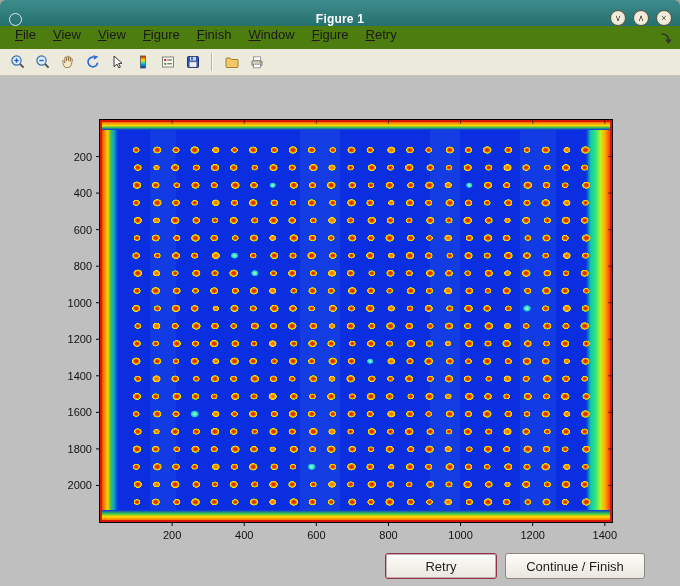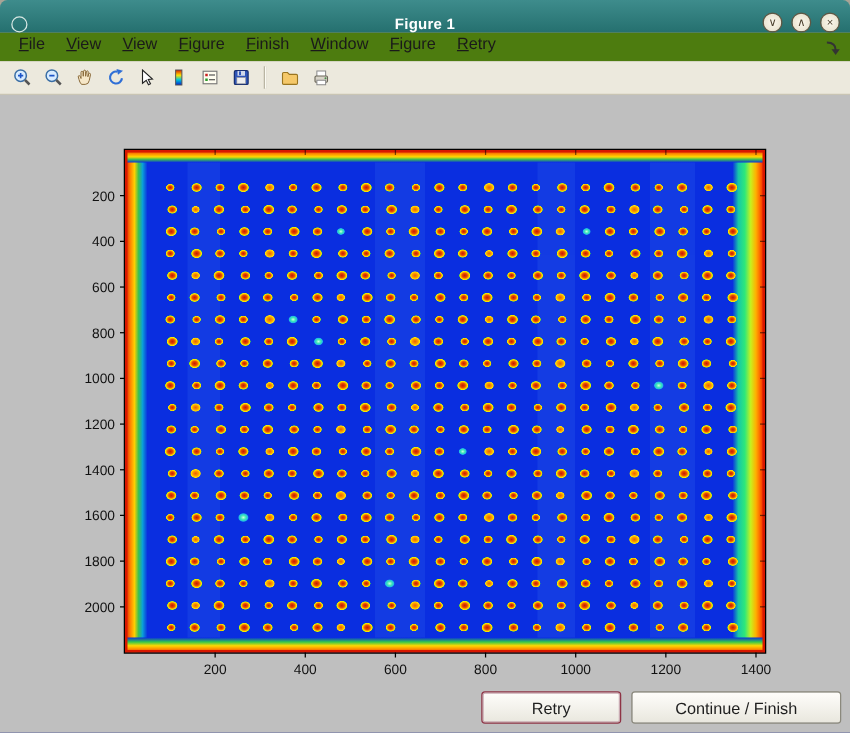--- a/index.html
+++ b/index.html
@@ -23,21 +23,21 @@
   .toolbar{height:27px;flex:0 0 27px;background:#ece9dd;display:flex;align-items:center;padding-left:5px;border-bottom:1px solid #c9c5b4;box-sizing:border-box;}
   .tool-btn{width:23px;height:22px;display:flex;align-items:center;justify-content:center;border:1px solid transparent;border-radius:2px;}
   .tool-sep{width:1px;height:18px;background:#b9b5a3;border-right:1px solid #fbfaf3;margin:0 6px;}
 
   
   .canvas{flex:1;background:#bfbfbf;position:relative;}
   .canvas svg{position:absolute;top:0;left:0;}
 
   .fig-btn{position:absolute;height:26px;box-sizing:border-box;background:linear-gradient(#fefdfa,#e9e7de);border-radius:3px;font-size:13px;color:#1e1e1e;display:flex;align-items:center;justify-content:center;font-family:"Liberation Sans",sans-serif;}
   .btn-retry{left:385px;top:477px;width:112px;border:1px solid #8e3446;box-shadow:0 0 0 1px #c9aab2 inset;}
-  .btn-continue{left:505px;top:477px;width:168px;border:1px solid #8b897d;}
+  .btn-continue{left:505px;top:477px;width:140px;border:1px solid #8b897d;}
 </style>
 </head>
 <body>
 
 <div class="window">
 
   <div class="titlebar">
     <span class="tb-left"></span>
     <span class="title">Figure 1</span>
     <div class="tb-btns">

